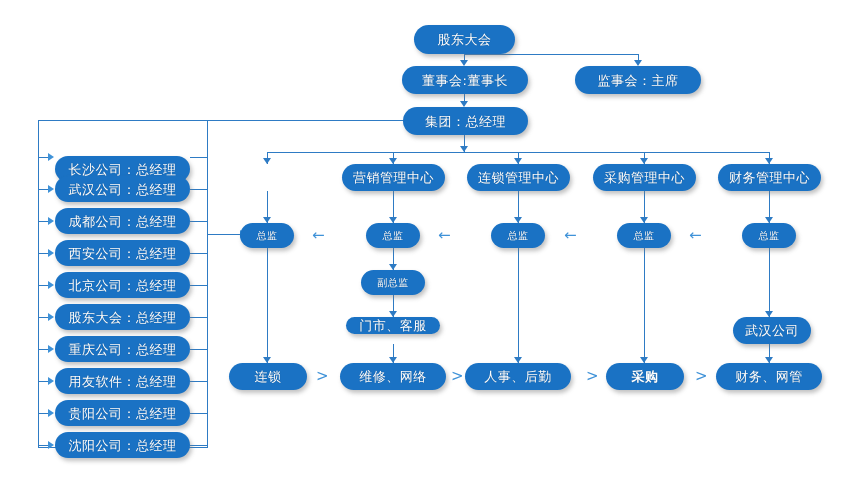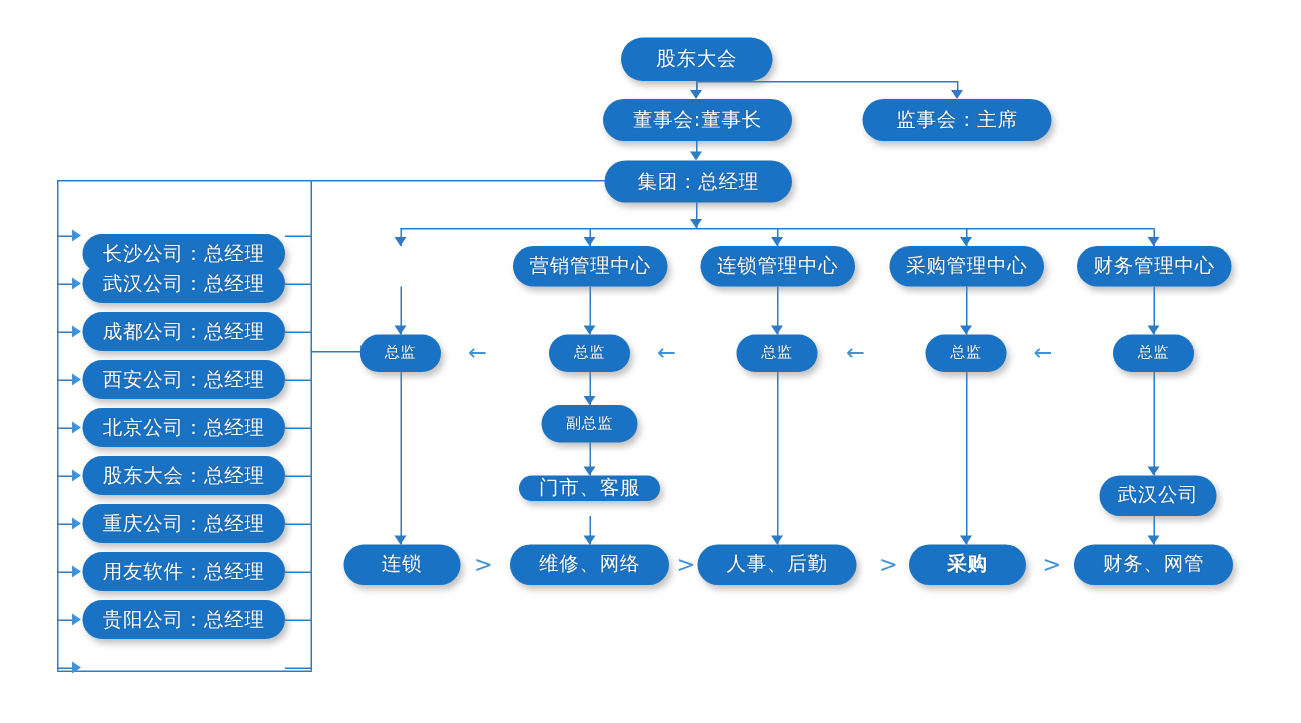--- a/index.html
+++ b/index.html
@@ -144,20 +144,21 @@
   <div class="node" style="left:55px; top:368px; width:135px; height:26px;">用友软件：总经理</div>
   <div class="hline" style="left:38px; top:381px; width:13px;"></div>
   <div class="arrow-right" style="left:48px; top:377px;"></div>
   <div class="hline" style="left:190px; top:381px; width:18px;"></div>
 
   <div class="node" style="left:55px; top:400px; width:135px; height:26px;">贵阳公司：总经理</div>
   <div class="hline" style="left:38px; top:413px; width:13px;"></div>
   <div class="arrow-right" style="left:48px; top:409px;"></div>
   <div class="hline" style="left:190px; top:413px; width:18px;"></div>
 
+  <div class="node" style="left:55px; top:432px; width:135px; height:26px;">沈阳公司：总经理</div>
   <div class="hline" style="left:38px; top:445px; width:13px;"></div>
   <div class="arrow-right" style="left:48px; top:441px;"></div>
   <div class="hline" style="left:190px; top:445px; width:18px;"></div>
 
   <div class="vline" style="left:267px; top:152px; height:12px;"></div>
   <div class="arrow-down" style="left:263px; top:158px;"></div>
 
   <div class="vline" style="left:267px; top:191px; height:32px;"></div>
   <div class="arrow-down" style="left:263px; top:217px;"></div>
   <div class="node small" style="left:240px; top:223px; width:54px; height:25px;">总监</div>

